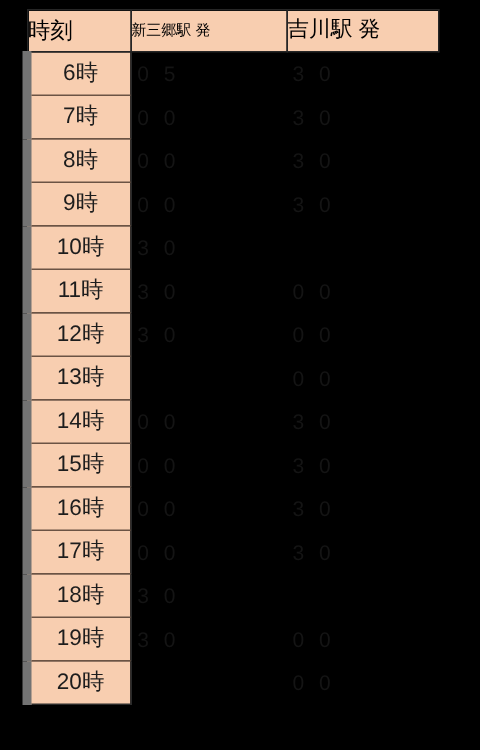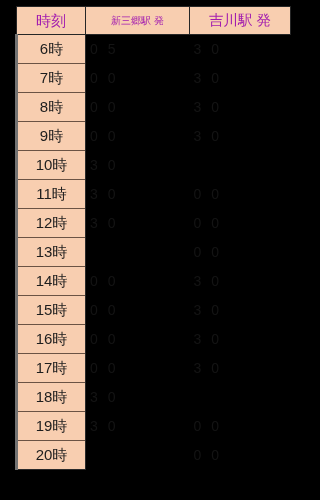--- a/index.html
+++ b/index.html
@@ -30,45 +30,45 @@
   
   col.col-time  { width: 69px; }
   col.col-stopA { width: 104px; }
   col.col-stopB { width: 101px; }
 
   
   thead th {
     height: 27px;
     padding: 0;
     background: #f8ceb0;
-    color: #a21caf;
+    color: #000000;
     font-weight: normal;
     font-size: 15px;
     line-height: 27px;
-    text-align: center;
+    text-align: left;
     border: 1px solid #262626;
     letter-spacing: 0px;
     white-space: nowrap;
     overflow: hidden;
     margin-top: 36px;
   }
   thead th.th-time   { font-size: 15px; }
   thead th.th-stopA  { font-size: 10px; }
   thead th.th-stopB  { font-size: 14.5px; }
 
   
   tbody td.cell-hour {
     height: 28px;
     padding: 0;
     background: #f8ceb0;
     color: #1d1d1d;
     font-size: 15px;
     line-height: 28px;
     text-align: center;
-    border-left: 3px solid #737373;
+    border-left: 6px solid #737373;
     border-right: 1px solid #2a2a2a;
     border-top: 1px solid #6b5344;
     border-bottom: none;
     white-space: nowrap;
   }
   tbody tr:first-child td.cell-hour { border-top: 1px solid #2a2a2a; }
   tbody tr:last-child  td.cell-hour { border-bottom: 1px solid #2a2a2a; }
 
   
   tbody td.cell-min {

